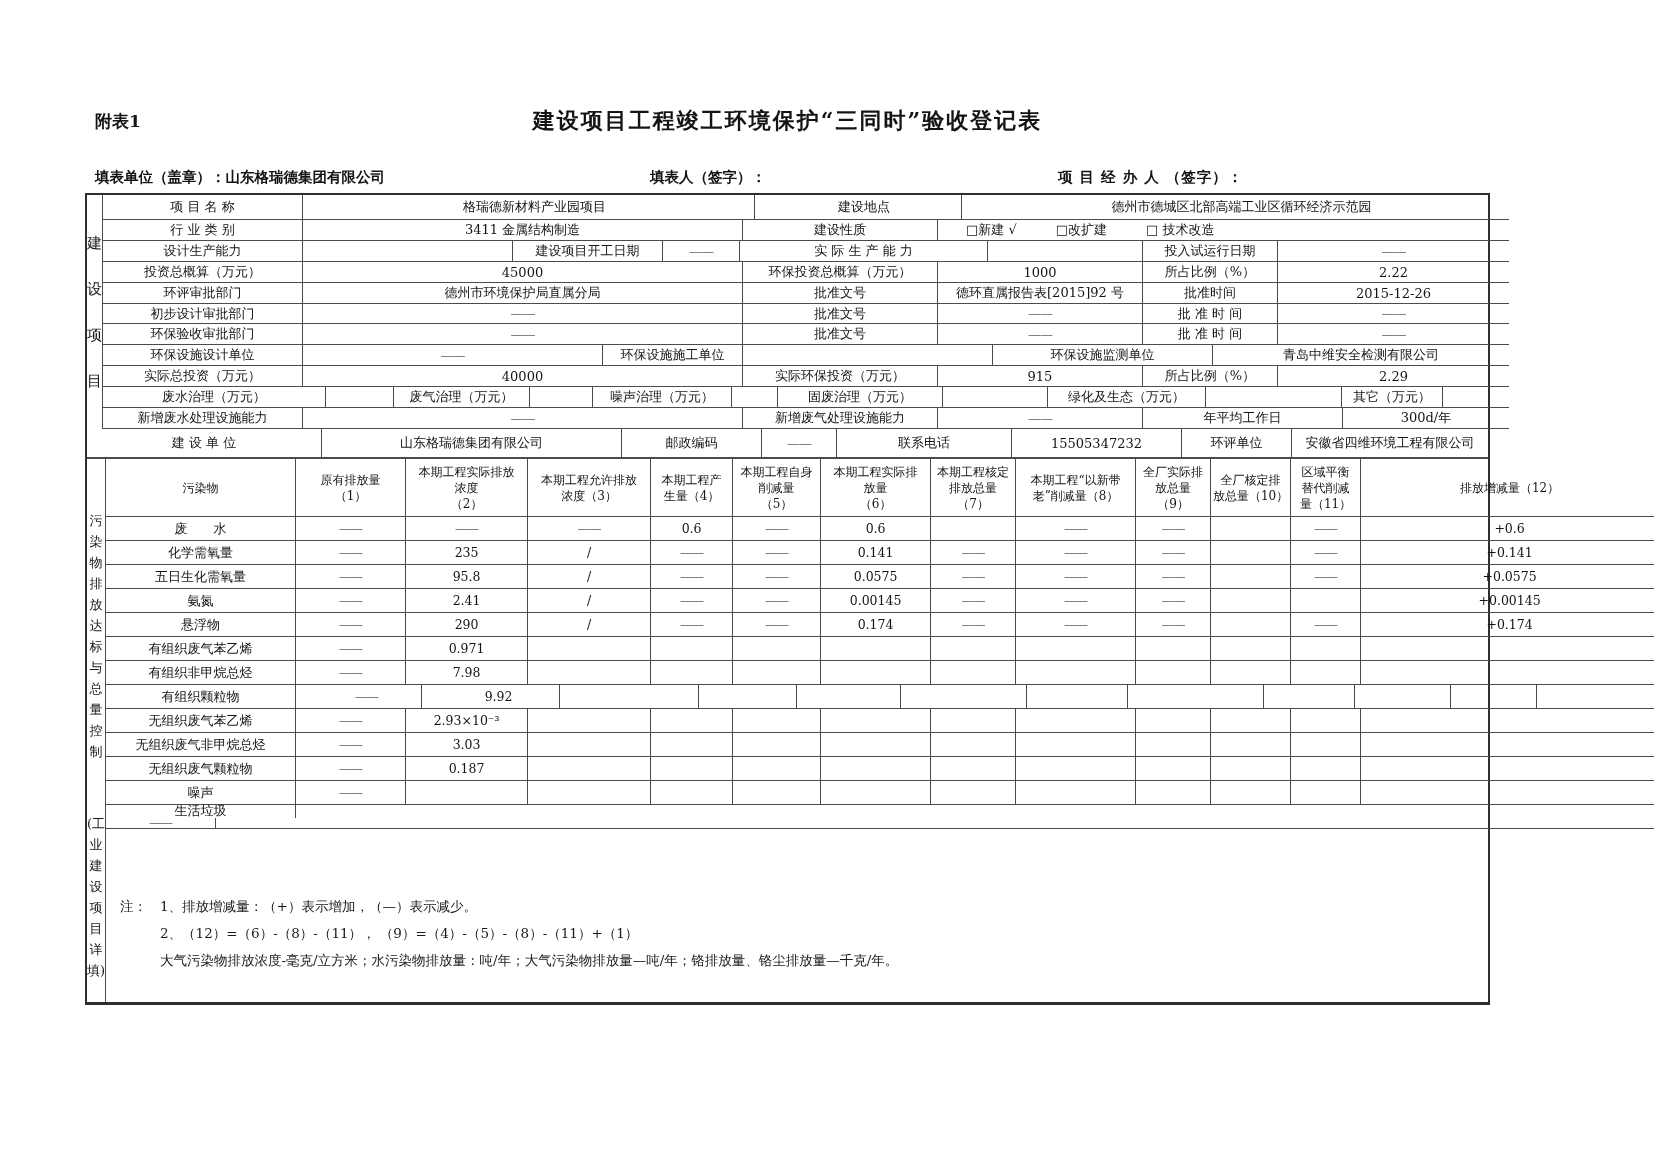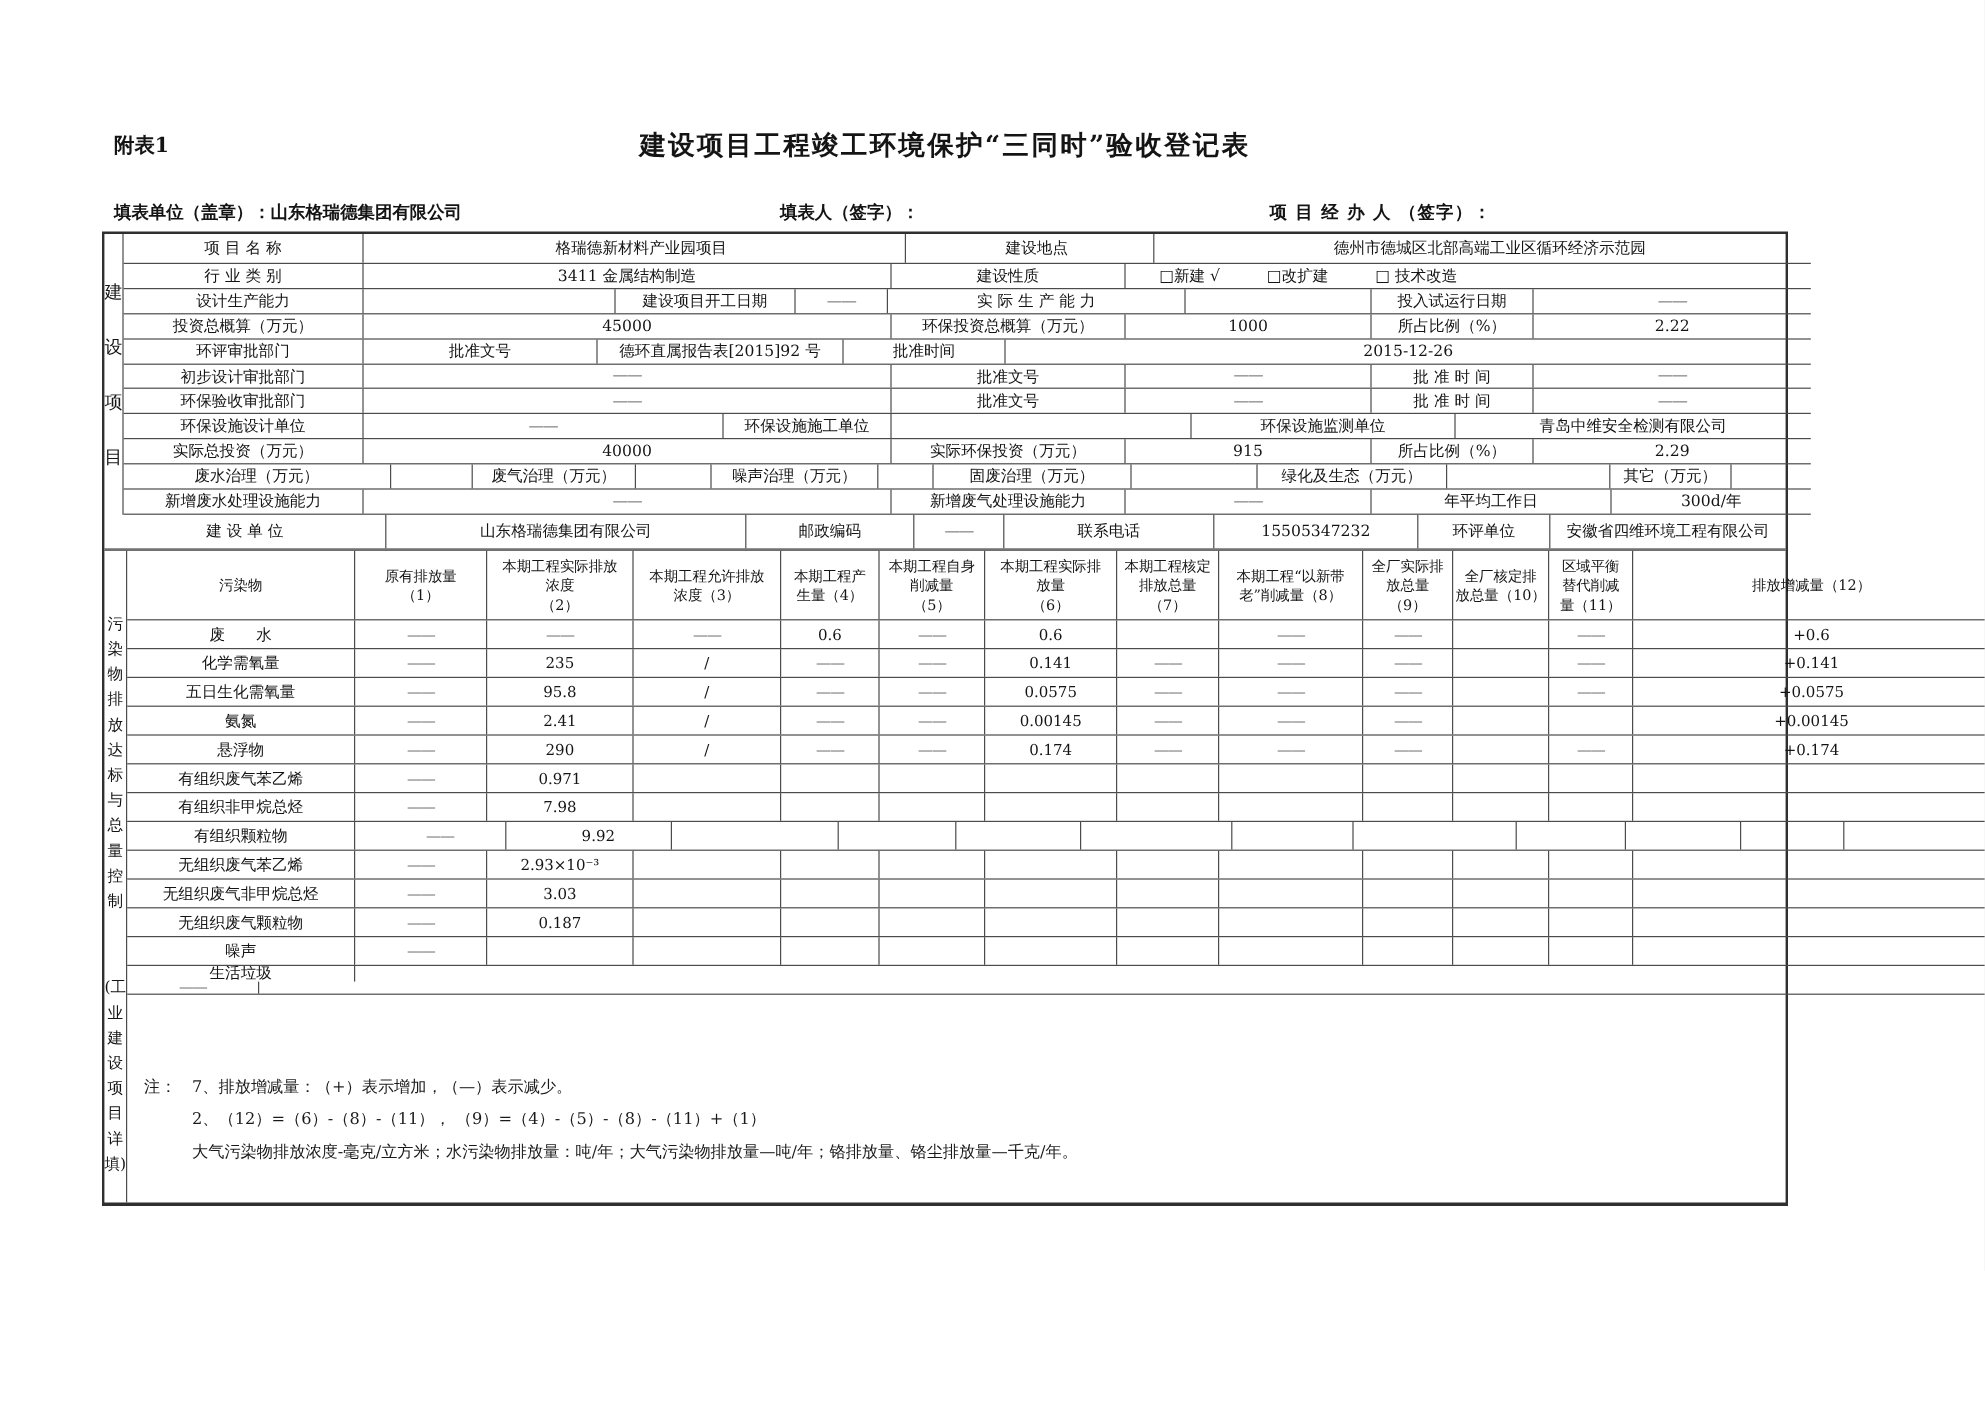--- a/index.html
+++ b/index.html
@@ -93,20 +93,21 @@
           <div class="trow" style="height: 21px;">
             <div class="cell" style="width: 200px;">投资总概算（万元）</div>
             <div class="cell" style="width: 440px;">45000</div>
             <div class="cell" style="width: 195px;">环保投资总概算（万元）</div>
             <div class="cell" style="width: 205px;">1000</div>
             <div class="cell" style="width: 135px;">所占比例（%）</div>
             <div class="cell" style="width: 195px;">2.22</div>
           </div>
           <div class="trow" style="height: 21px;">
             <div class="cell" style="width: 200px;">环评审批部门</div>
+            <div class="cell" style="width: 440px;">德州市环境保护局直属分局</div>
             <div class="cell" style="width: 195px;">批准文号</div>
             <div class="cell" style="width: 205px;">德环直属报告表[2015]92 号</div>
             <div class="cell" style="width: 135px;">批准时间</div>
             <div class="cell" style="width: 195px;">2015-12-26</div>
           </div>
           <div class="trow" style="height: 20px;">
             <div class="cell" style="width: 200px;">初步设计审批部门</div>
             <div class="cell dash" style="width: 440px;">——</div>
             <div class="cell" style="width: 195px;">批准文号</div>
             <div class="cell dash" style="width: 205px;">——</div>
@@ -413,19 +414,19 @@
               <div class="cell" style="width: 105px;"></div>
             </div>
           </div>
       </div>
     </div>
   </div>
 
   <div class="notes">
     <div class="note-row">
       <span class="note-prefix">注：</span>
-      <span>7、排放增减量：（+）表示增加，（—）表示减少。</span>
+      <span>1、排放增减量：（+）表示增加，（—）表示减少。</span>
     </div>
     <div class="note-indent">2、（12）=（6）-（8）-（11）， （9）=（4）-（5）-（8）-（11）+（1）</div>
     <div class="note-indent">大气污染物排放浓度-毫克/立方米；水污染物排放量：吨/年；大气污染物排放量—吨/年；铬排放量、铬尘排放量—千克/年。</div>
   </div>
 
 </div>
 
 </body></html>

